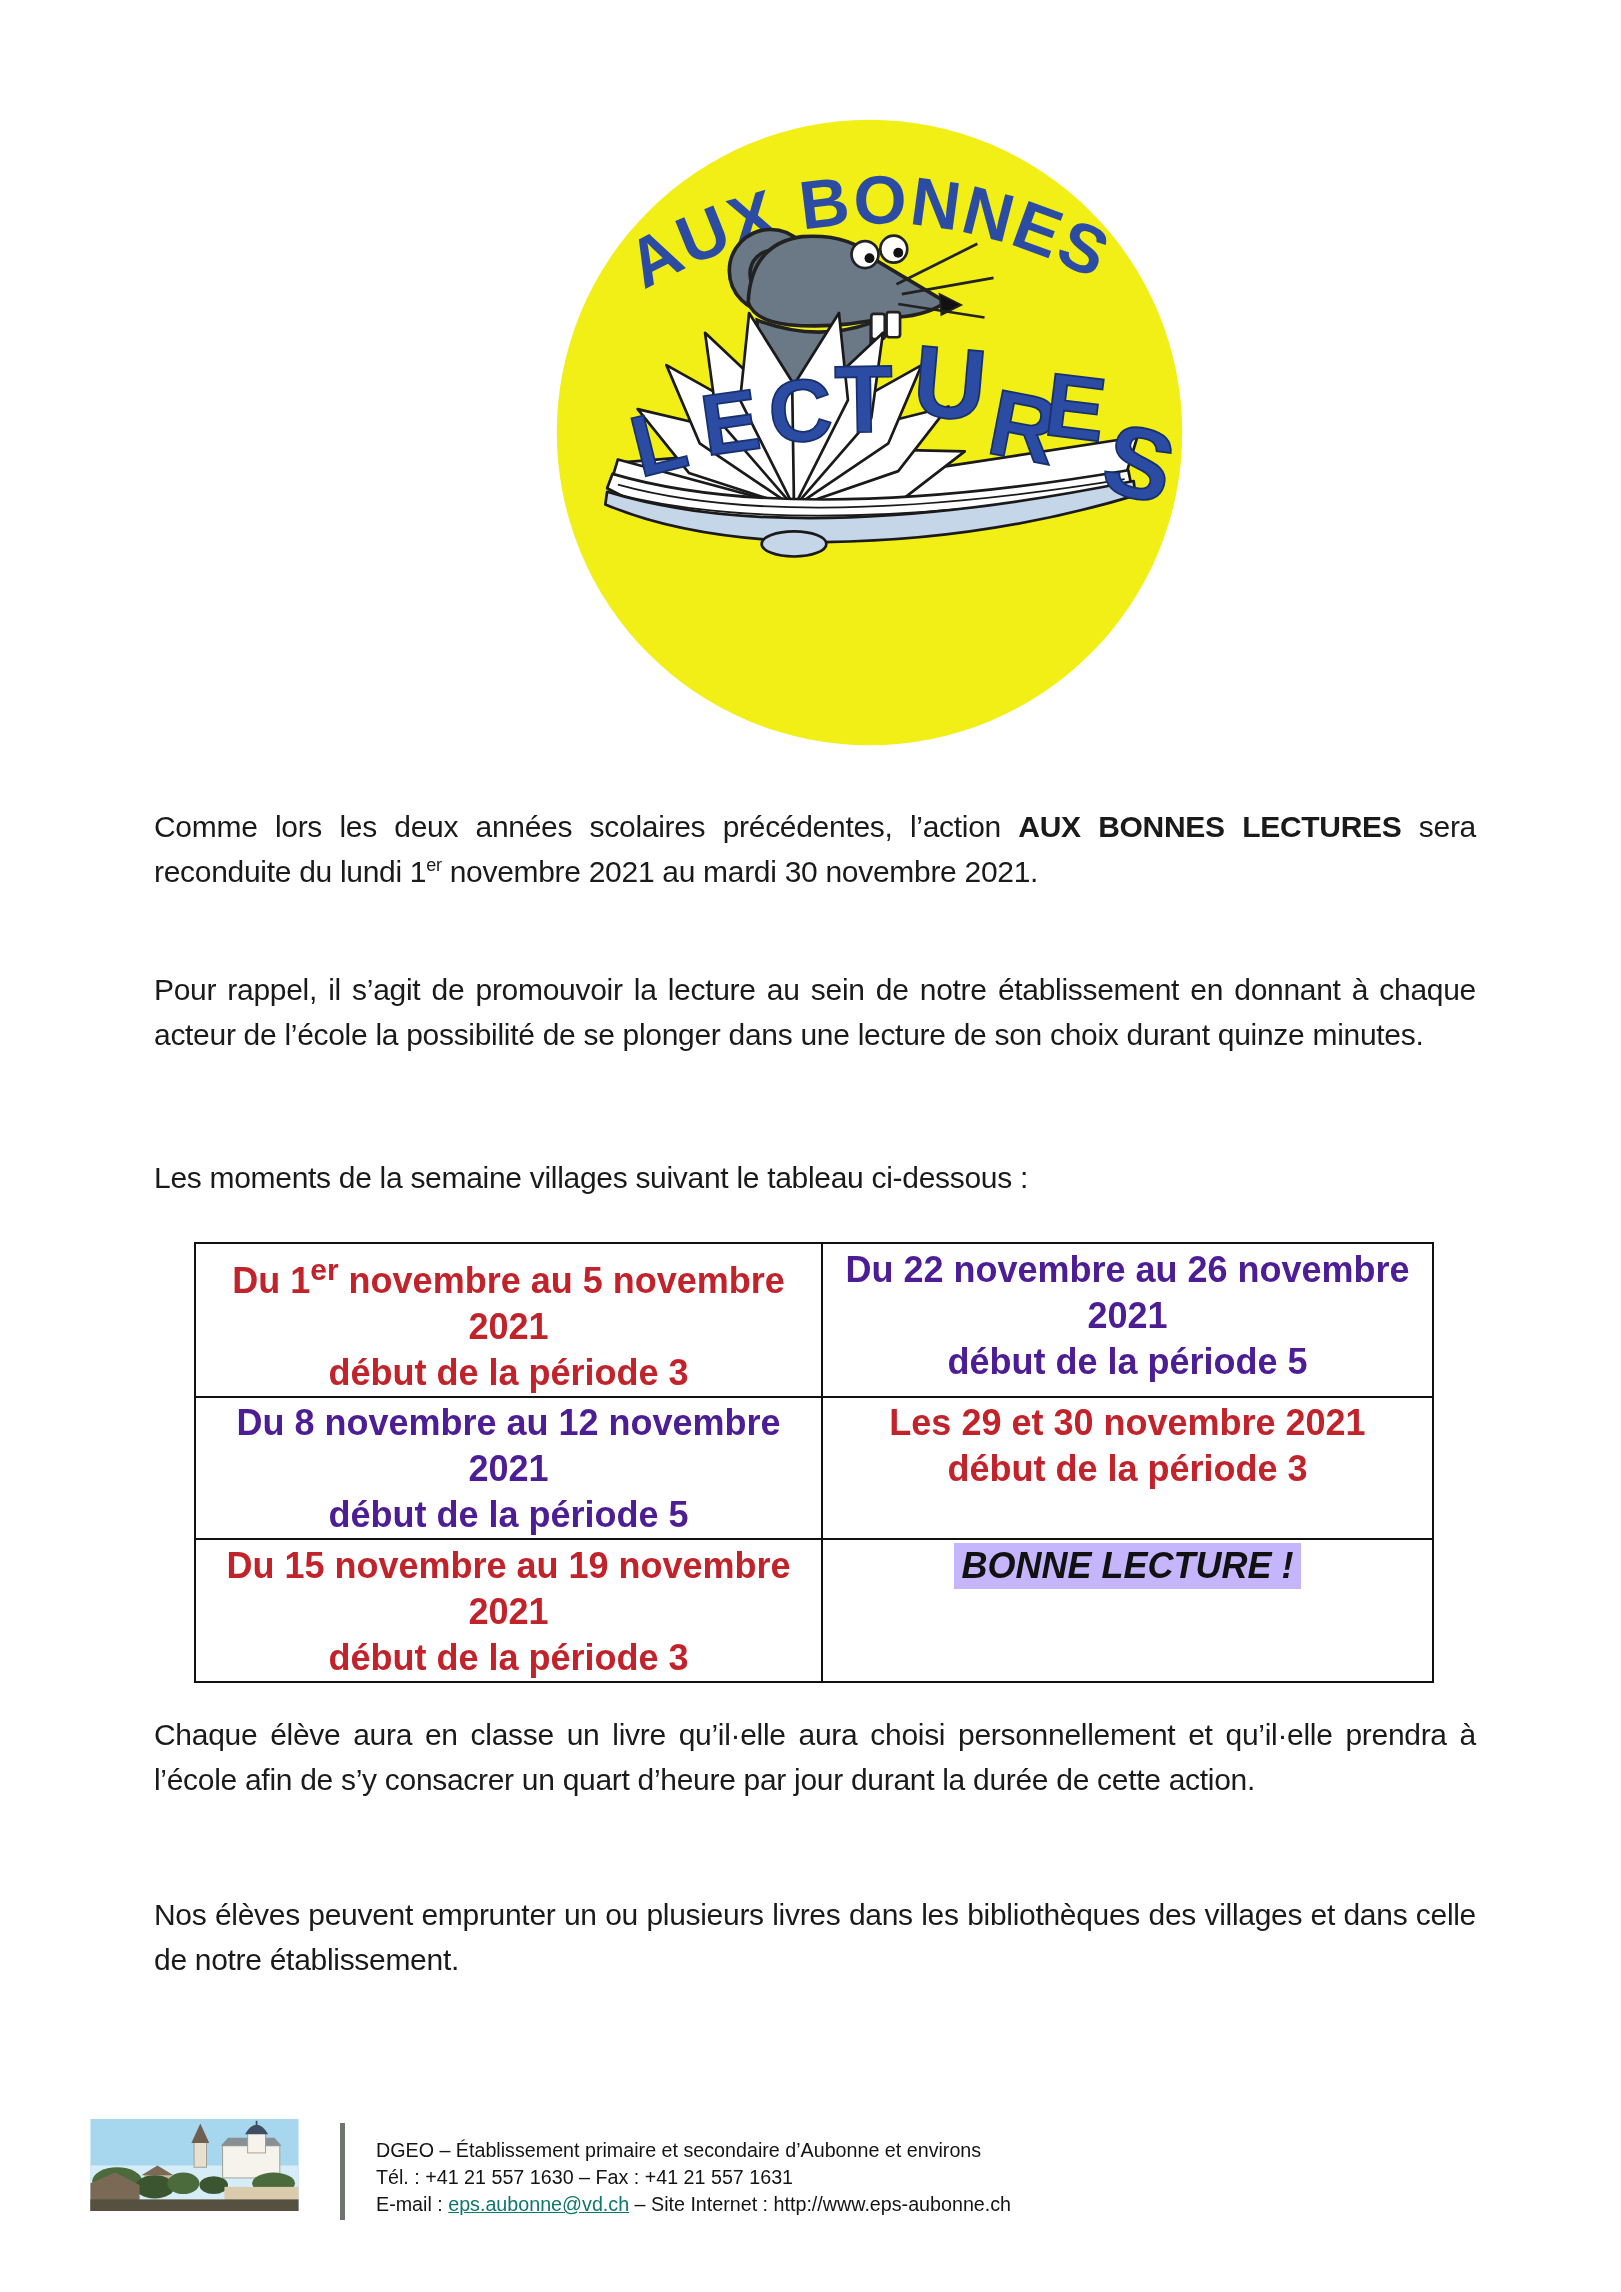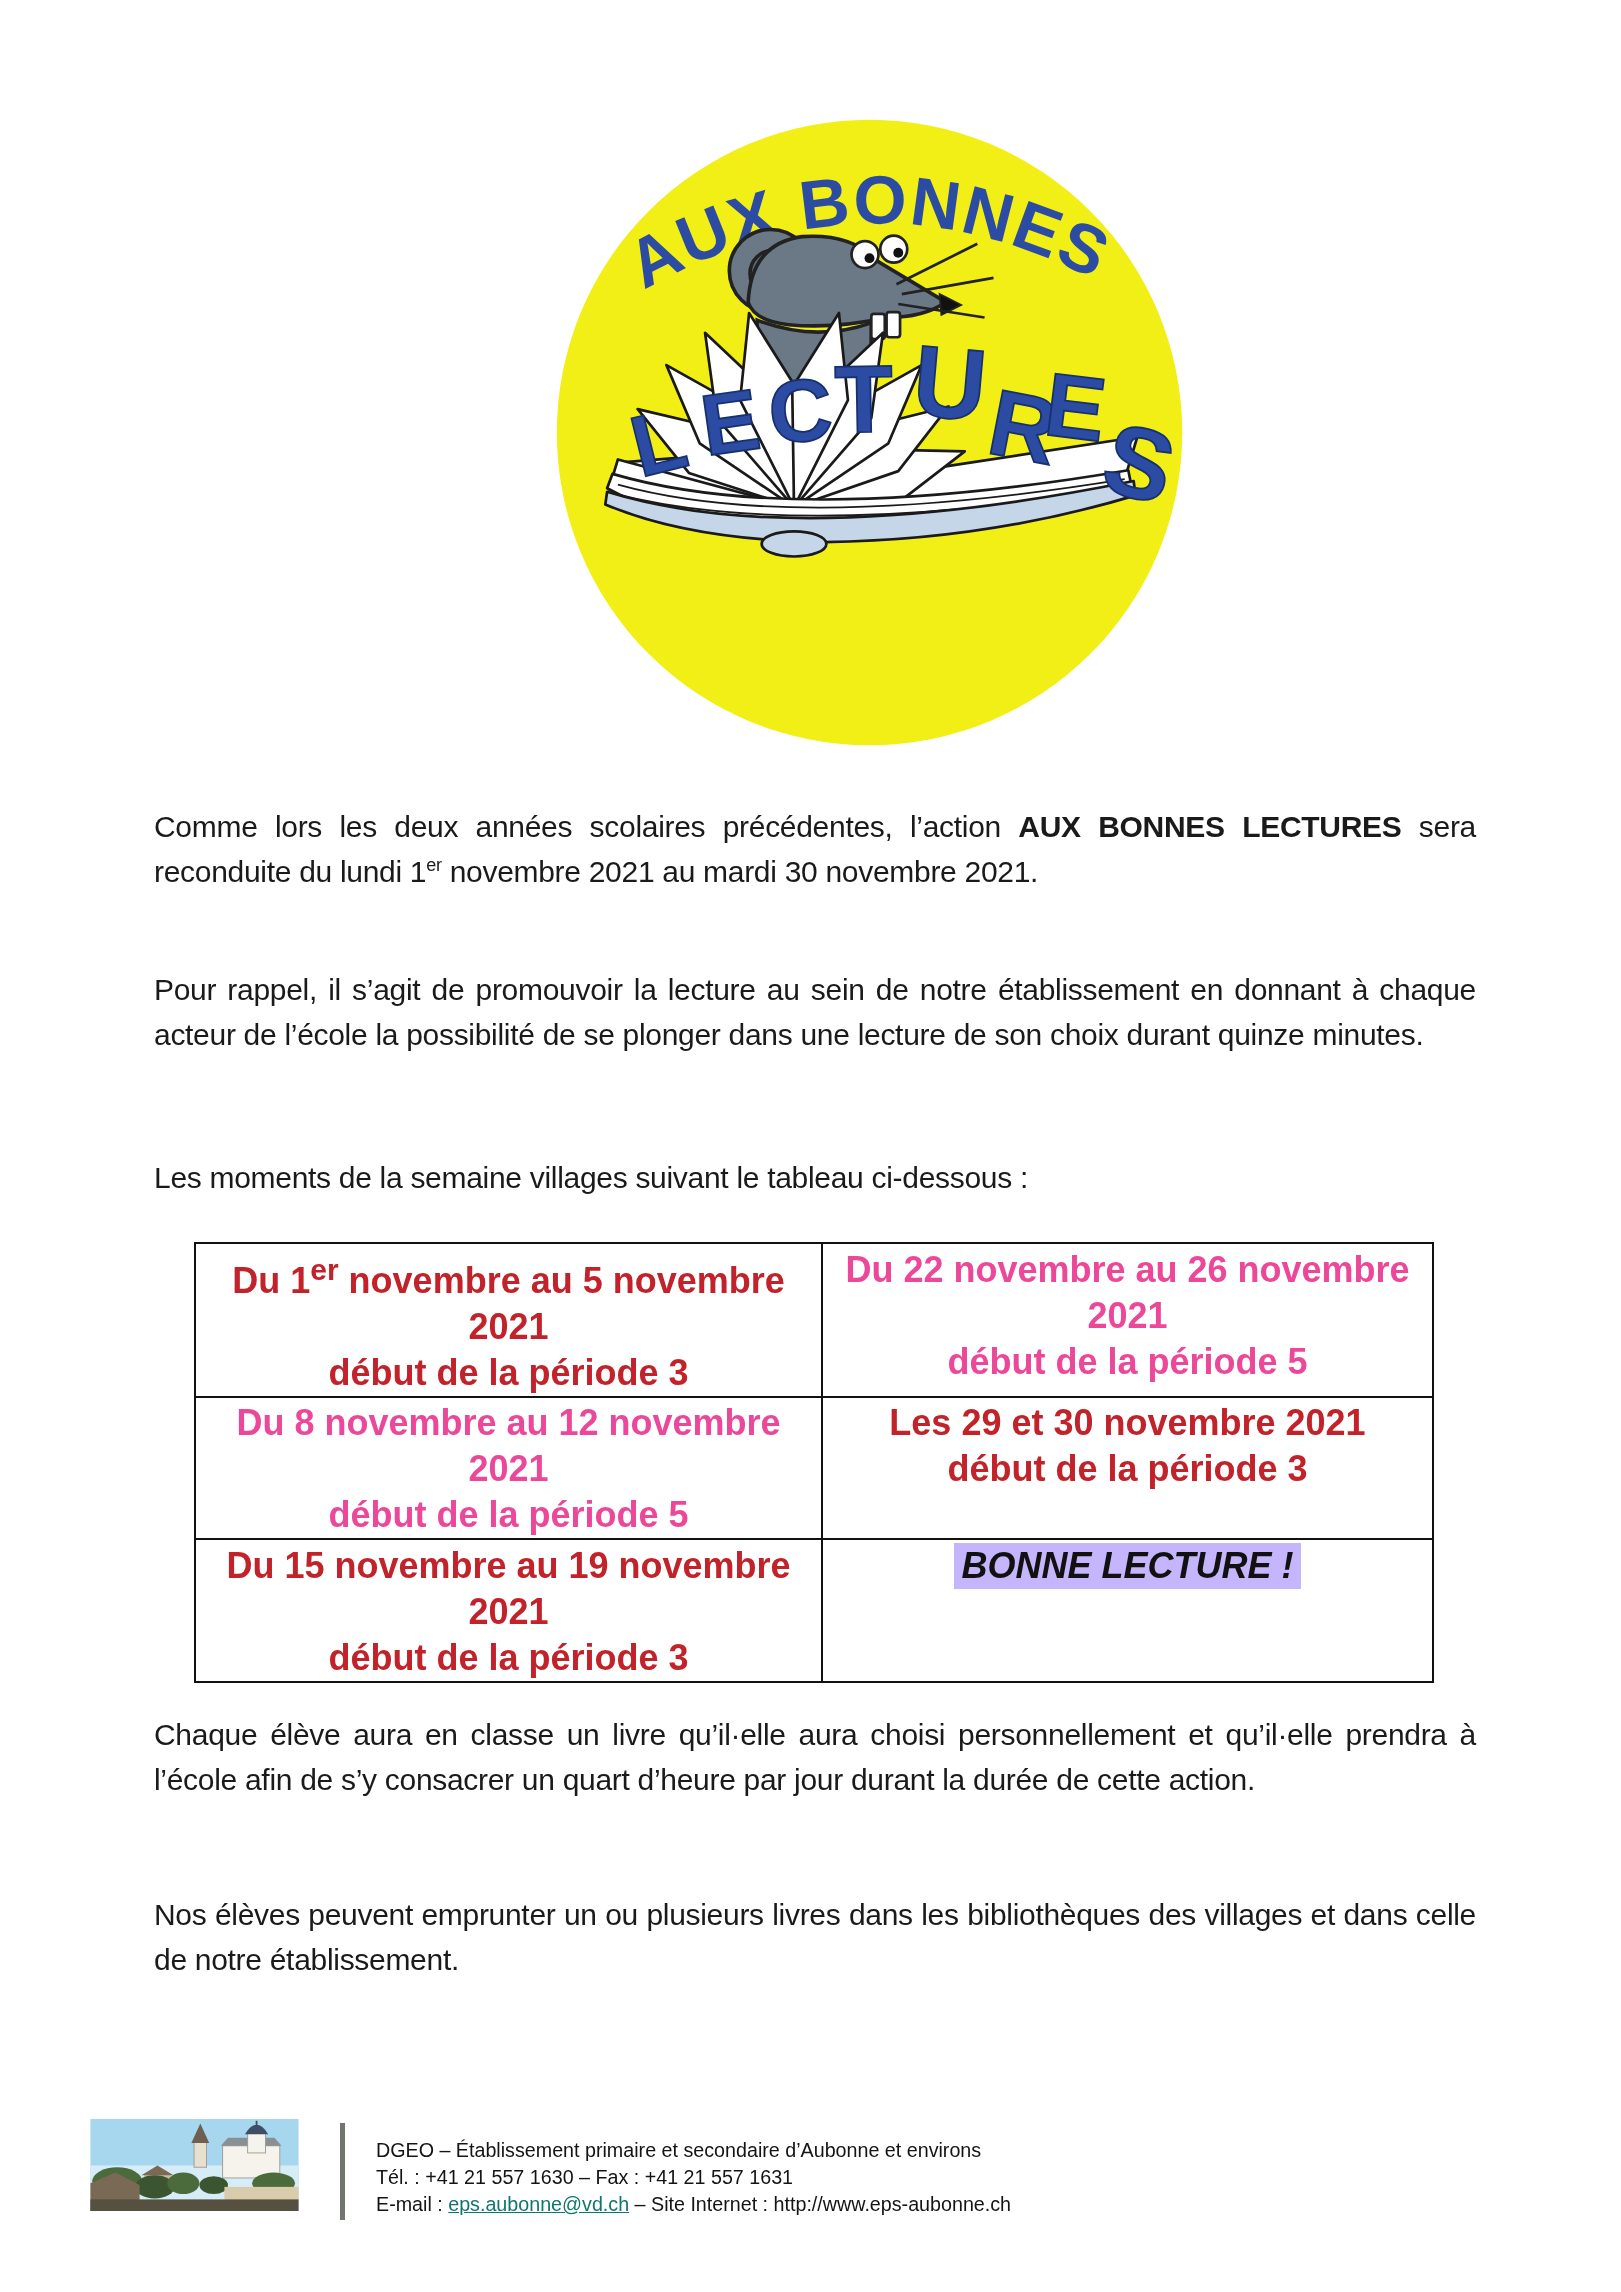--- a/index.html
+++ b/index.html
@@ -28,21 +28,21 @@
     position:absolute;left:194px;top:1242px;
     border-collapse:collapse;table-layout:fixed;width:1238px;
   }
   .sched td{
     border:2.7px solid #111111;vertical-align:top;text-align:center;
     font-weight:bold;font-size:36px;line-height:46px;padding:2.7px 9px 0 9px;
   }
   .sched tr{height:134px;}
   .sched tr:last-child{height:138px;}
   .red{color:#c2232b;}
-  .blk{color:#ec4899;}
+  .blk{color:#4c1d95;}
   .cl{white-space:nowrap;}
   .hl{background:#c4b5fd;display:inline-block;padding:0 7.2px;color:#111;font-style:italic;}
   
   .castle-svg{position:absolute;left:90px;top:2119px;width:209px;height:92px;}
   .fdivider{position:absolute;left:340px;top:2123px;width:4.5px;height:97px;background:#70766f;}
   .ftext{
     position:absolute;left:376px;top:2137px;
     font-size:19.7px;line-height:27px;color:#141414;letter-spacing:0;
   }
   .ftext a{color:#0f766e;text-decoration:underline;}

